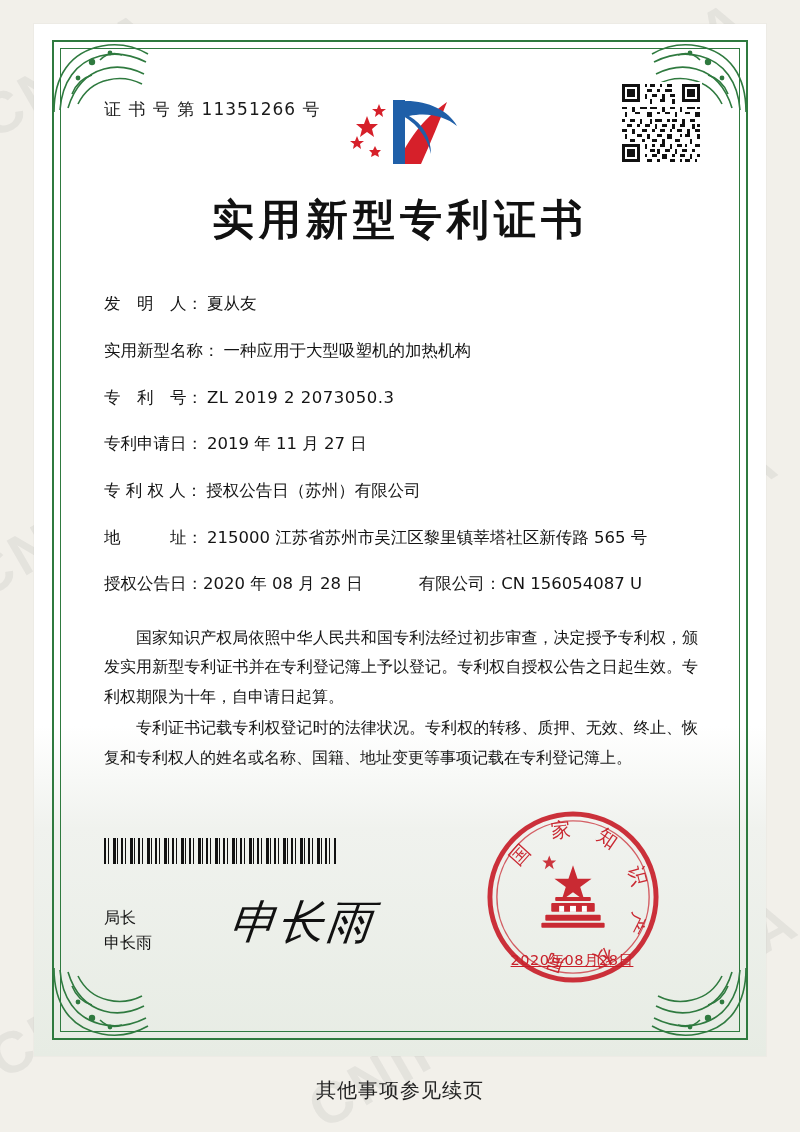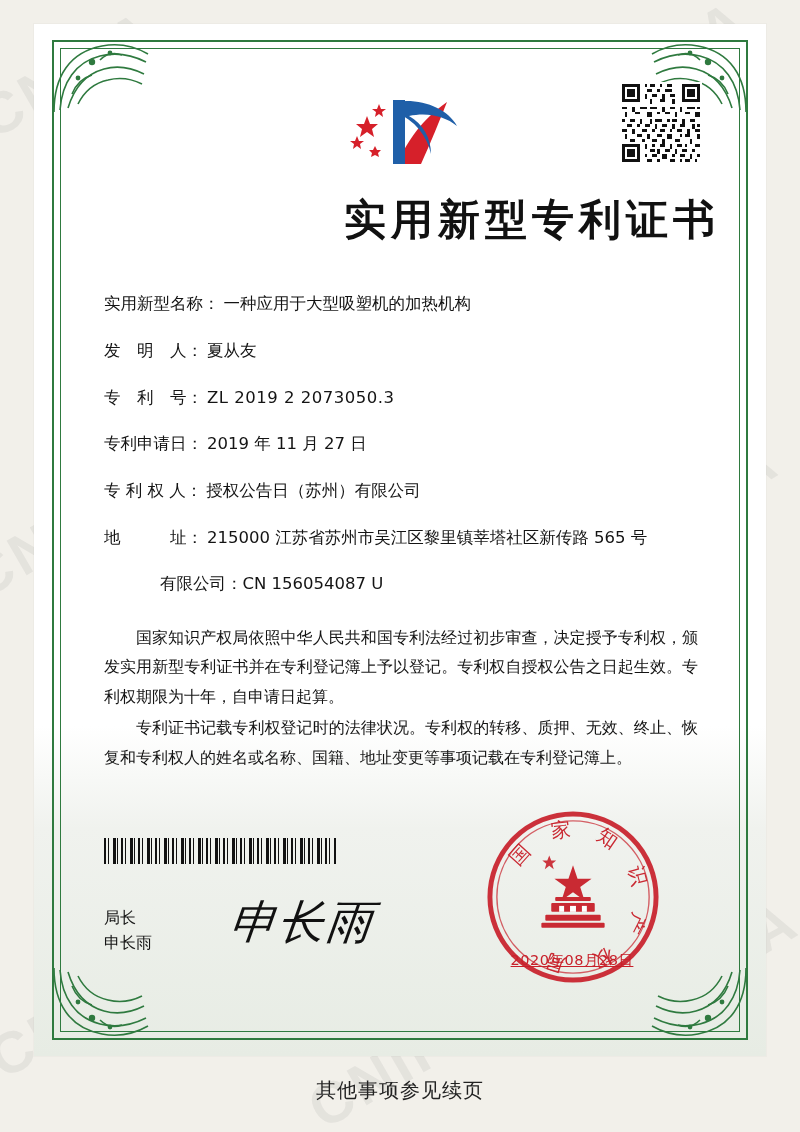--- a/index.html
+++ b/index.html
@@ -108,21 +108,21 @@
   .qr {
     position: absolute;
     right: 18px;
     top: 8px;
     width: 82px;
     height: 82px;
   }
 
   
   .title {
-    text-align: right;
+    text-align: center;
     font-size: 42px;
     font-weight: bold;
     letter-spacing: 5px;
     color: #111;
     margin-top: 8px;
     font-family: "DejaVu Sans", sans-serif;
   }
 
   
   .fields {
@@ -321,20 +321,21 @@
       <circle cx="62" cy="17" r="2.4" fill="currentColor" stroke="none"></circle>
       <circle cx="30" cy="42" r="2.4" fill="currentColor" stroke="none"></circle>
       <path d="M52 24 C58 18 66 16 74 19"></path>
       <path d="M24 58 C28 48 34 42 44 39"></path>
     </svg>
   </div>
 
   <div class="content">
 
     <div class="header-row">
+      <div class="cert-no">证 书 号 第 11351266 号</div>
 
       <div class="logo">
         <svg viewBox="0 0 130 92">
 
           <path d="M62 84 C72 62 86 40 112 22 C104 42 96 62 86 84 Z" fill="#d6202a"></path>
           <path d="M60 22 C86 18 112 28 122 46 C110 36 92 32 74 36 C88 44 96 58 96 74 C92 56 80 40 60 32 Z" fill="#1f5fa8"></path>
           <path d="M58 20 L70 20 L70 84 L58 84 Z" fill="#1f5fa8"></path>
 
           <g fill="#d6202a">
             <polygon points="32,36 35,44 43,44 37,49 39,57 32,52 25,57 27,49 21,44 29,44"></polygon>
@@ -460,27 +461,27 @@
           </g>
         </svg>
       </div>
     </div>
 
     <div class="title">实用新型专利证书</div>
 
     <div class="fields">
 
       <div class="field">
+        <span class="label">发　明　人：</span>
+        <span class="value">夏从友</span>
+      </div>
+
+      <div class="field">
         <span class="label">实用新型名称：</span>
         <span class="value">一种应用于大型吸塑机的加热机构</span>
-      </div>
-
-      <div class="field">
-        <span class="label">发　明　人：</span>
-        <span class="value">夏从友</span>
       </div>
 
       <div class="field">
         <span class="label">专　利　号：</span>
         <span class="value mono">ZL 2019 2 2073050.3</span>
       </div>
 
       <div class="field">
         <span class="label">专利申请日：</span>
         <span class="value">2019 年 11 月 27 日</span>
@@ -490,20 +491,23 @@
         <span class="label">专 利 权 人：</span>
         <span class="value">授权公告日（苏州）有限公司</span>
       </div>
 
       <div class="field">
         <span class="label">地　　　址：</span>
         <span class="value">215000 江苏省苏州市吴江区黎里镇莘塔社区新传路 565 号</span>
       </div>
 
       <div class="field-row2">
+        <span>
+          <span class="label">授权公告日：</span><span class="value">2020 年 08 月 28 日</span>
+        </span>
         <span class="second">
           <span class="label">有限公司：</span><span class="value mono">CN 156054087 U</span>
         </span>
       </div>
     </div>
 
     <div class="paras">
       <p class="para">国家知识产权局依照中华人民共和国专利法经过初步审查，决定授予专利权，颁发实用新型专利证书并在专利登记簿上予以登记。专利权自授权公告之日起生效。专利权期限为十年，自申请日起算。</p>
       <p class="para">专利证书记载专利权登记时的法律状况。专利权的转移、质押、无效、终止、恢复和专利权人的姓名或名称、国籍、地址变更等事项记载在专利登记簿上。</p>
     </div>

